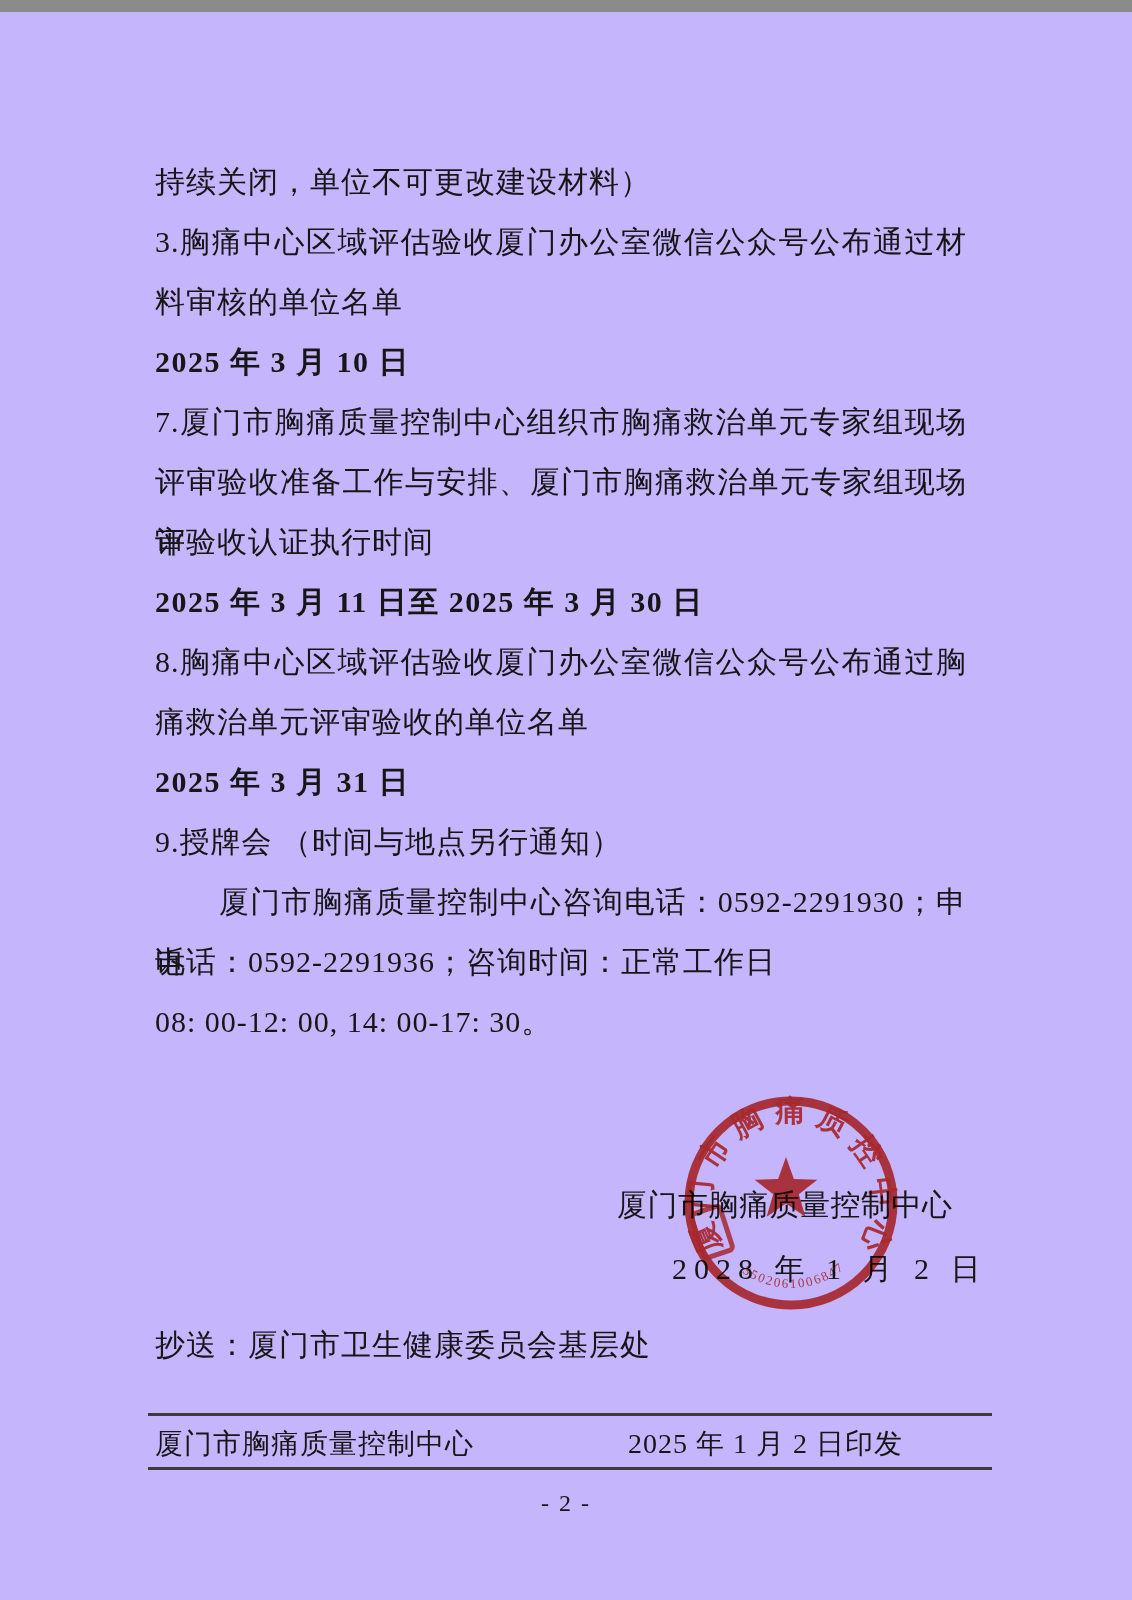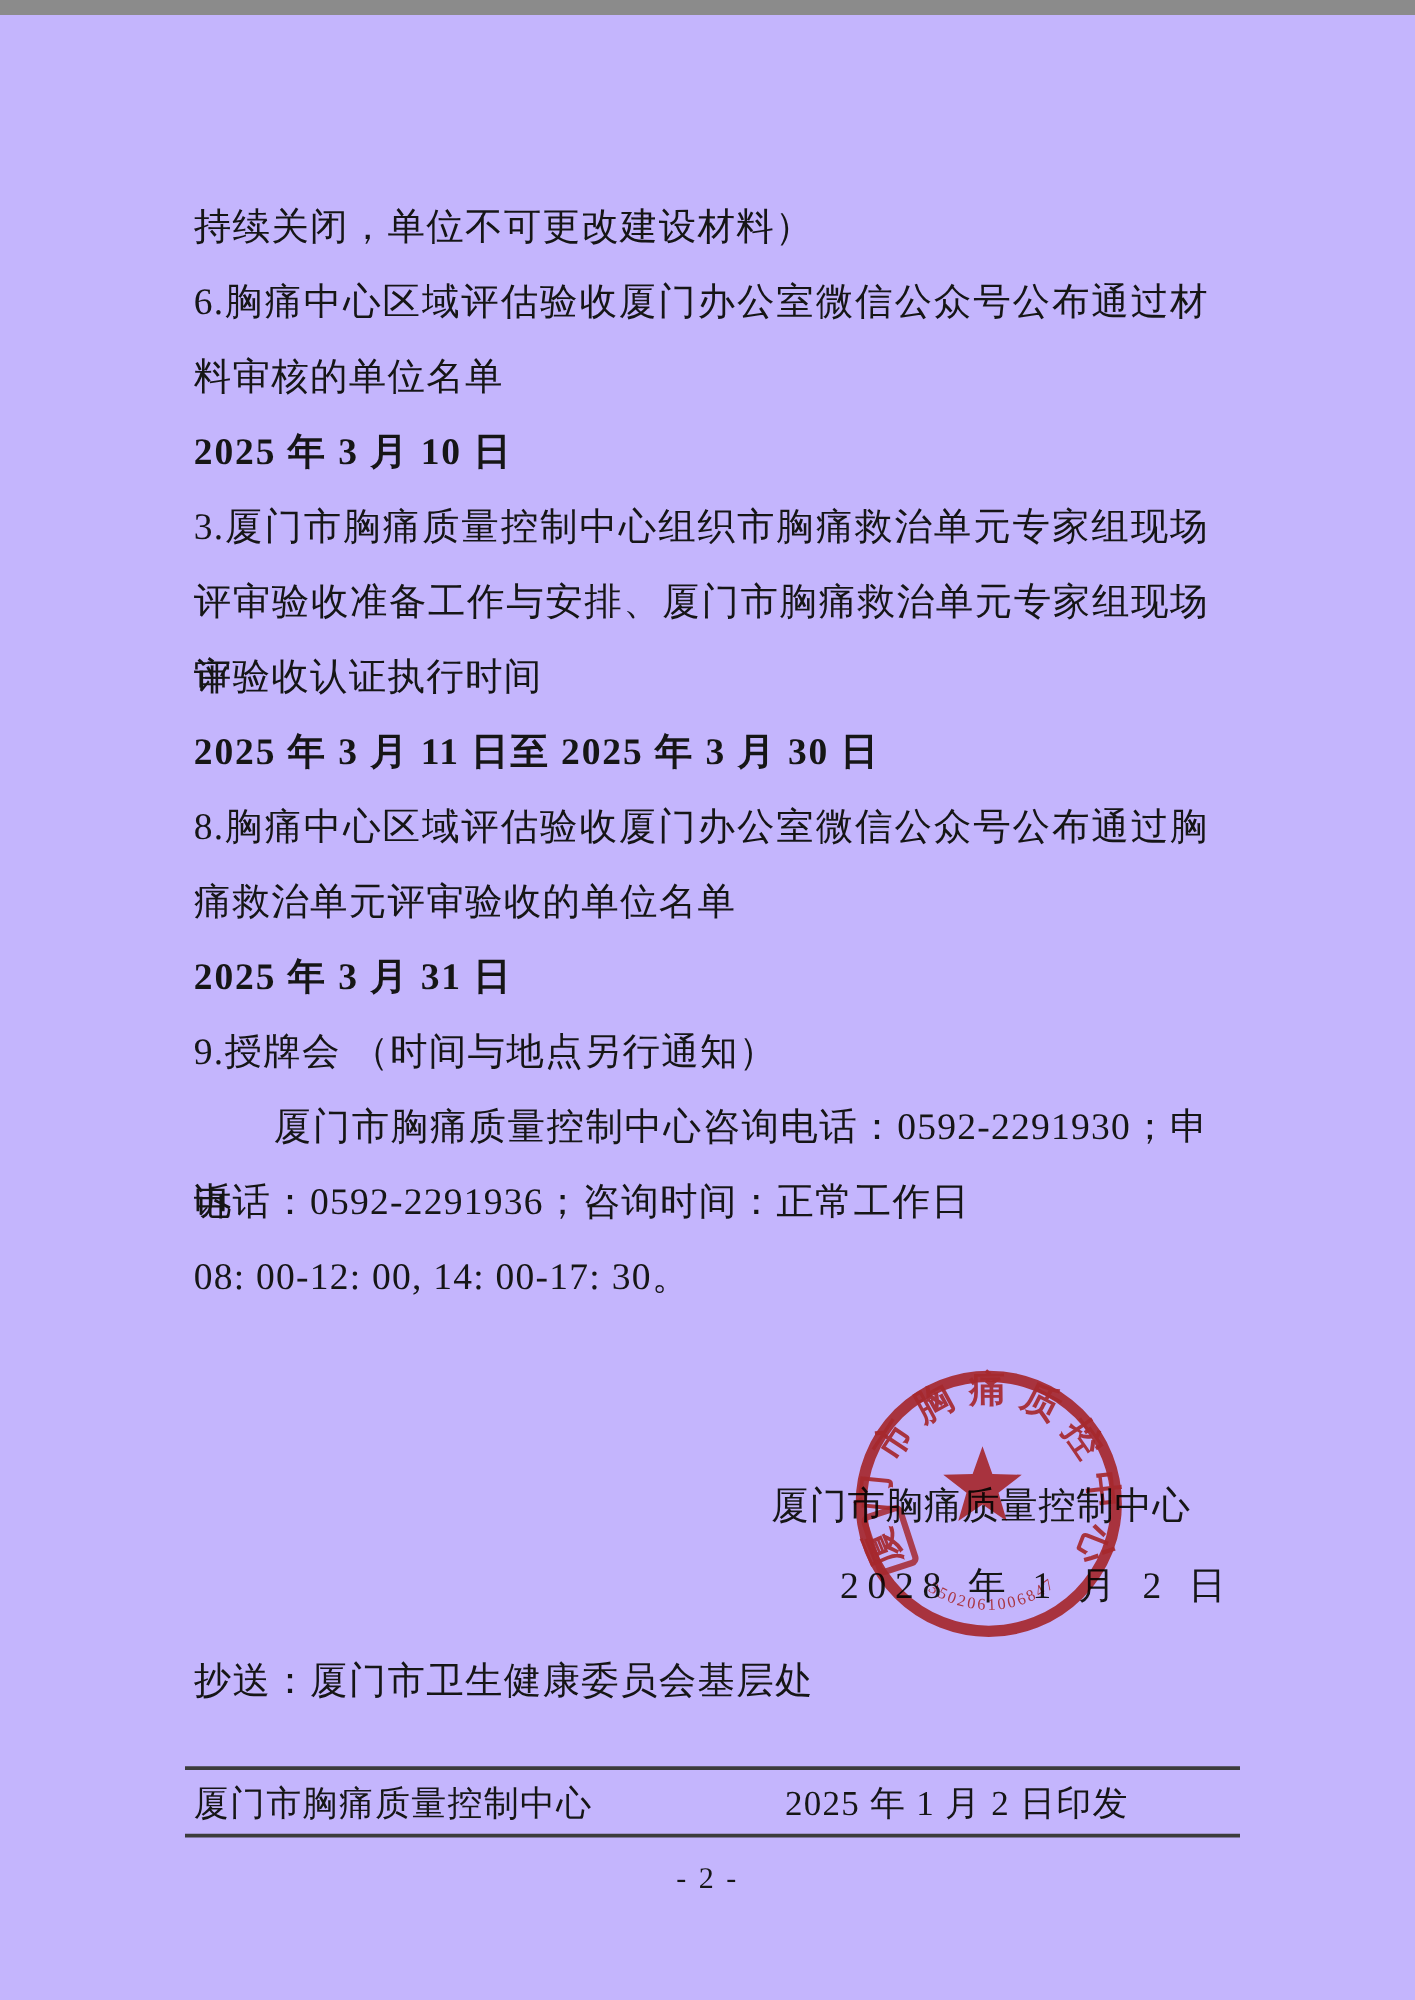--- a/index.html
+++ b/index.html
@@ -78,24 +78,24 @@
     font-size:24px;letter-spacing:2px;
   }
 </style>
 </head>
 <body>
 
 <div class="page">
 
   <div class="content">
     <div class="ln">持续关闭，单位不可更改建设材料）</div>
-    <div class="ln justify">6.胸痛中心区域评估验收厦门办公室微信公众号公布通过材</div>
+    <div class="ln justify">3.胸痛中心区域评估验收厦门办公室微信公众号公布通过材</div>
     <div class="ln">料审核的单位名单</div>
     <div class="ln date">2025 年 3 月 10 日</div>
-    <div class="ln justify">3.厦门市胸痛质量控制中心组织市胸痛救治单元专家组现场</div>
+    <div class="ln justify">7.厦门市胸痛质量控制中心组织市胸痛救治单元专家组现场</div>
     <div class="ln justify">评审验收准备工作与安排、厦门市胸痛救治单元专家组现场评</div>
     <div class="ln">审验收认证执行时间</div>
     <div class="ln date">2025 年 3 月 11 日至 2025 年 3 月 30 日</div>
     <div class="ln justify">8.胸痛中心区域评估验收厦门办公室微信公众号公布通过胸</div>
     <div class="ln">痛救治单元评审验收的单位名单</div>
     <div class="ln date">2025 年 3 月 31 日</div>
     <div class="ln">9.授牌会 （时间与地点另行通知）</div>
     <div class="ln justify indent">厦门市胸痛质量控制中心咨询电话：0592-2291930；申诉</div>
     <div class="ln">电话：0592-2291936；咨询时间：正常工作日</div>
     <div class="ln">08: 00-12: 00, 14: 00-17: 30。</div>

